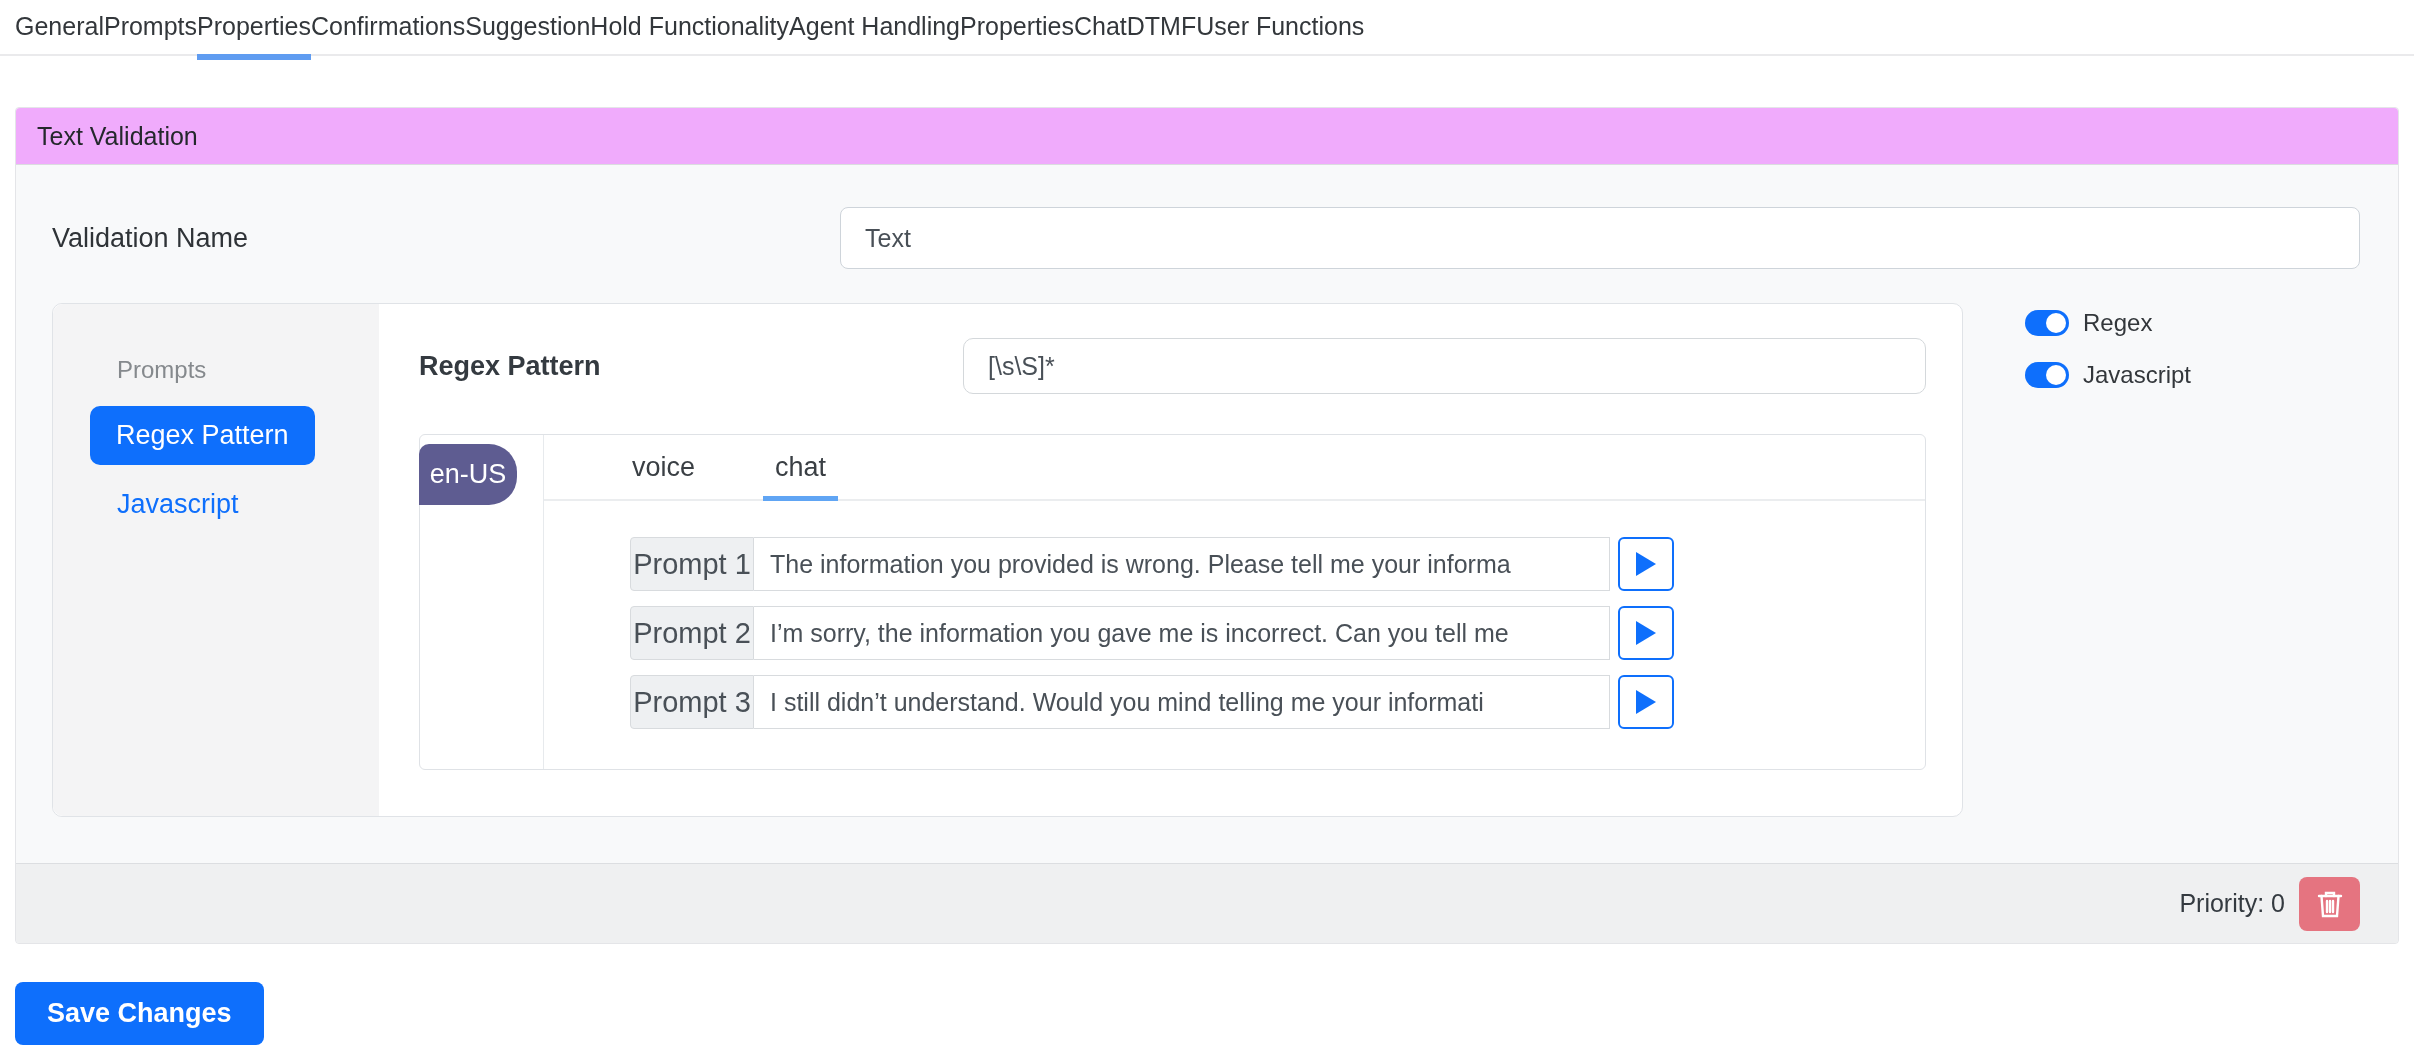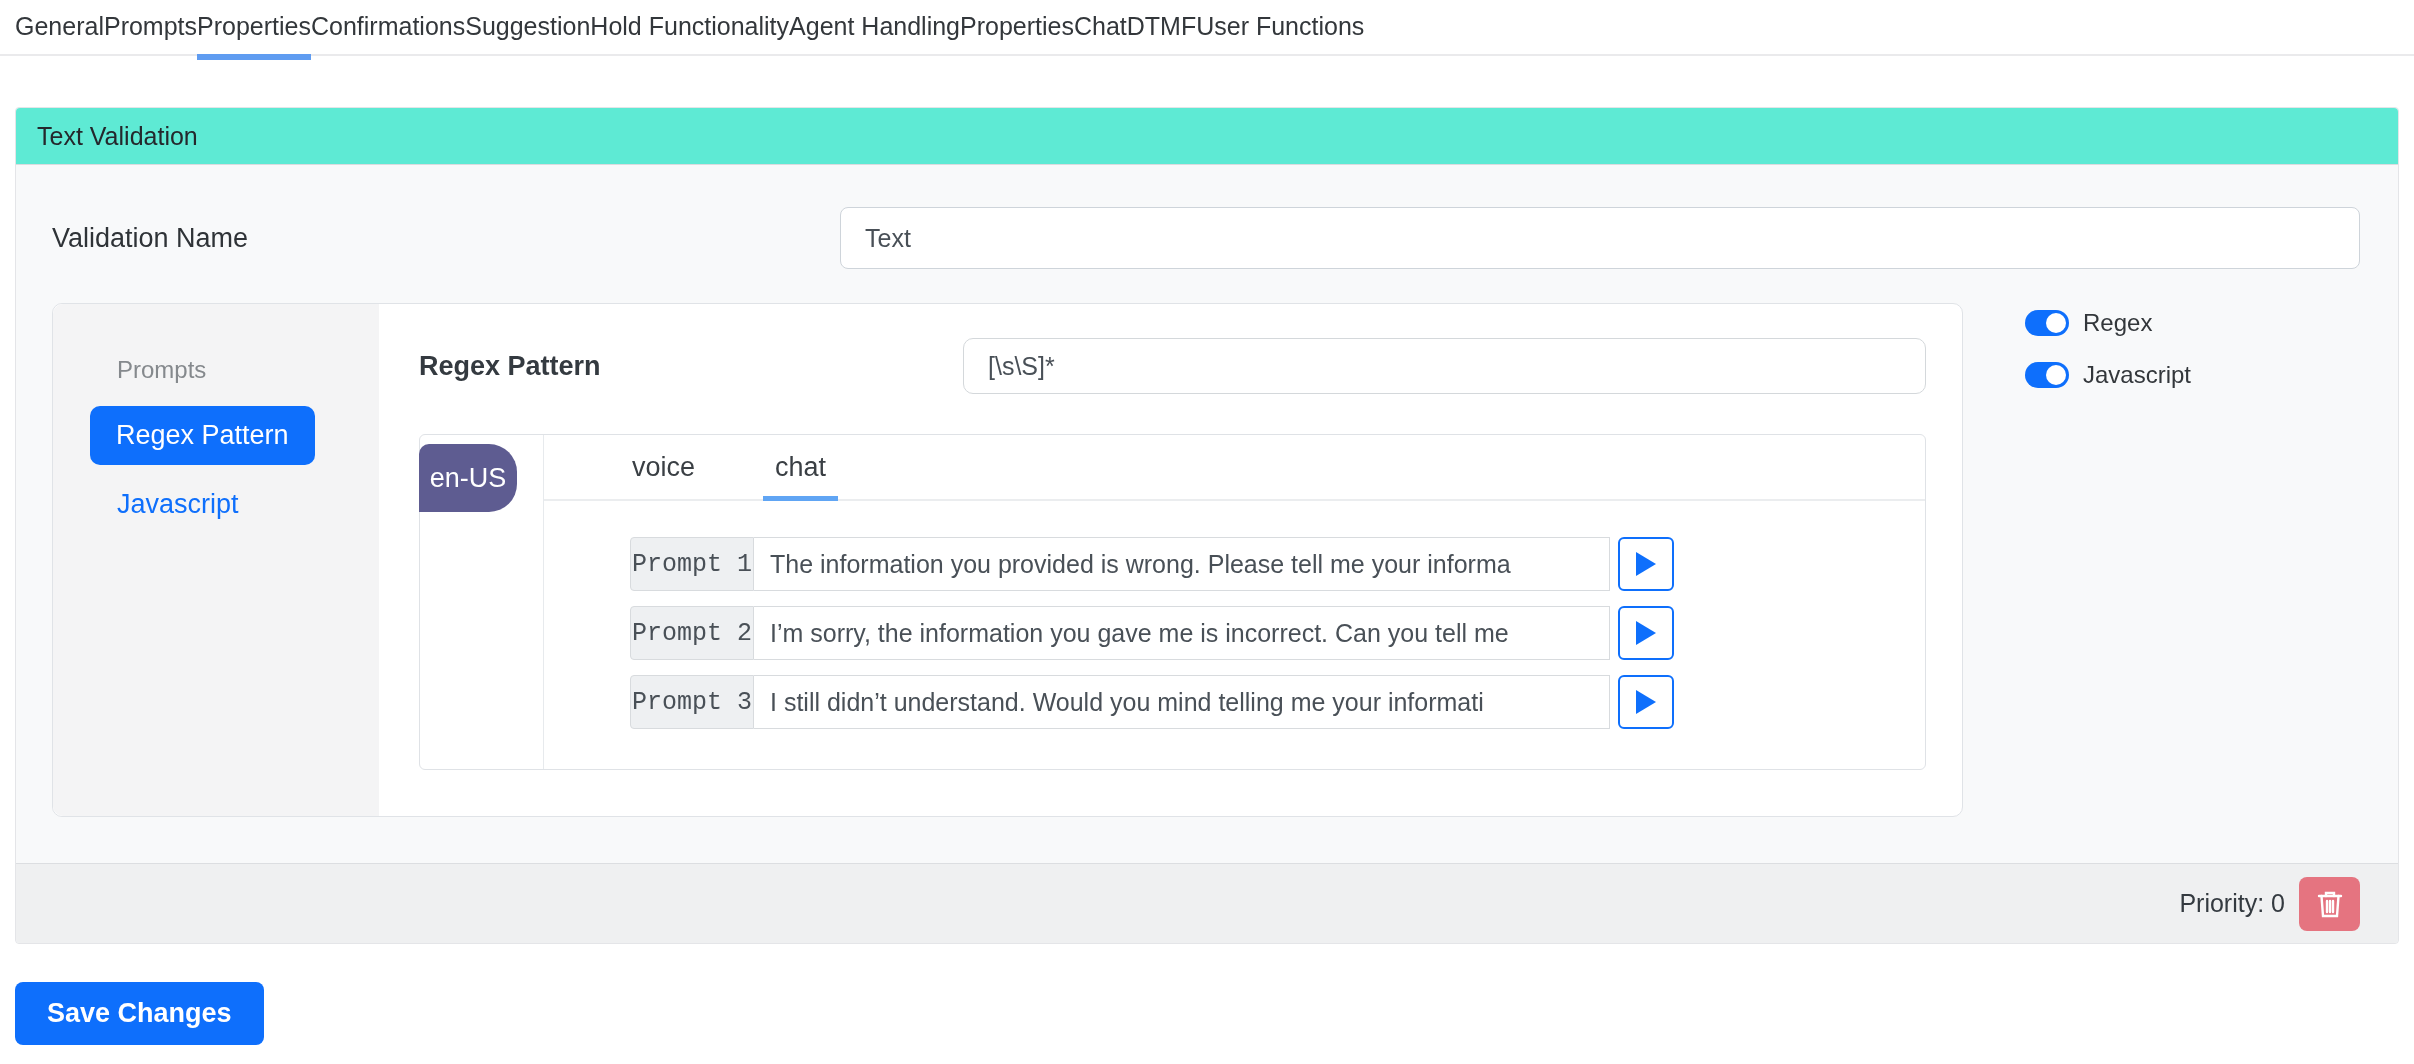--- a/index.html
+++ b/index.html
@@ -23,21 +23,21 @@
   }
   .tab.active { border-bottom-color:#5f9cf1; }
 
   
   .card {
     margin:51px 15px 0 15px;
     background:#f8f9fa;
     border:1px solid #e4e5e8; border-radius:4px;
   }
   .card-header {
-    height:57px; background:#5eead4;
+    height:57px; background:#f0abfc;
     border-bottom:1px solid #dbdcdf;
     border-radius:4px 4px 0 0;
     display:flex; align-items:center; padding-left:21px;
     font-size:25px; font-weight:500; color:#24282c;
   }
   .card-body { padding:40px 38px 0 36px; }
 
   .name-row { display:flex; align-items:center; height:66px; }
   .name-label { width:788px; font-size:27px; color:#2f3337; }
   .text-input {
@@ -80,21 +80,21 @@
     padding:12px 24px; font-size:25px; color:#495057;
     font-family:"Liberation Sans", sans-serif; outline:none;margin-left:20px;
   }
 
   .prompts-box {
     border:1px solid #dfe2e6; border-radius:6px;
     display:flex; min-height:336px; margin-bottom:36px;
   }
   .locale-col { width:124px; border-right:1px solid #e7eaed; }
   .locale-pill {
-    margin-top:9px; margin-left:-1px; width:98px; height:68px;
+    margin-top:9px; margin-left:-1px; width:98px; height:61px;
     background:#5e5c91; color:#ffffff; font-size:27px;
     border-radius:10px 28px 28px 0;
     display:flex; align-items:center; justify-content:center;
     cursor:pointer;
   }
   .main-col { flex:1; }
   .channel-tabs {
     display:flex; gap:56px; padding-left:76px;
     border-bottom:2px solid #ebedef; height:66px; align-items:flex-end;
   }
@@ -103,21 +103,21 @@
     margin-bottom:-2px; border-bottom:5px solid transparent; cursor:pointer;
   }
   .channel-tab.active { border-bottom-color:#60a5f4; }
 
   .prompt-list { padding:36px 0 40px 86px; display:flex; flex-direction:column; gap:15px; }
   .prompt-row { display:flex; align-items:stretch; height:54px; }
   .p-label {
     width:124px; background:#eef0f2; border:1px solid #d8dbde;
     border-radius:4px 0 0 4px;
     display:flex; align-items:center; justify-content:center;
-    font-size:25px; color:#495057;font-family:Liberation Mono, monospace;
+    font-size:29px; color:#495057;
   }
   .p-text {
     width:856px; background:#ffffff; border:1px solid #d8dbde; border-left:none;
     display:flex; align-items:center; padding-left:16px;
     font-size:25px; color:#495057; white-space:nowrap; overflow:hidden;
   }
   .p-play {
     margin-left:8px; width:56px; background:#ffffff;
     border:2px solid #0e6ffc; border-radius:6px; cursor:pointer;
     display:flex; align-items:center; justify-content:center;

